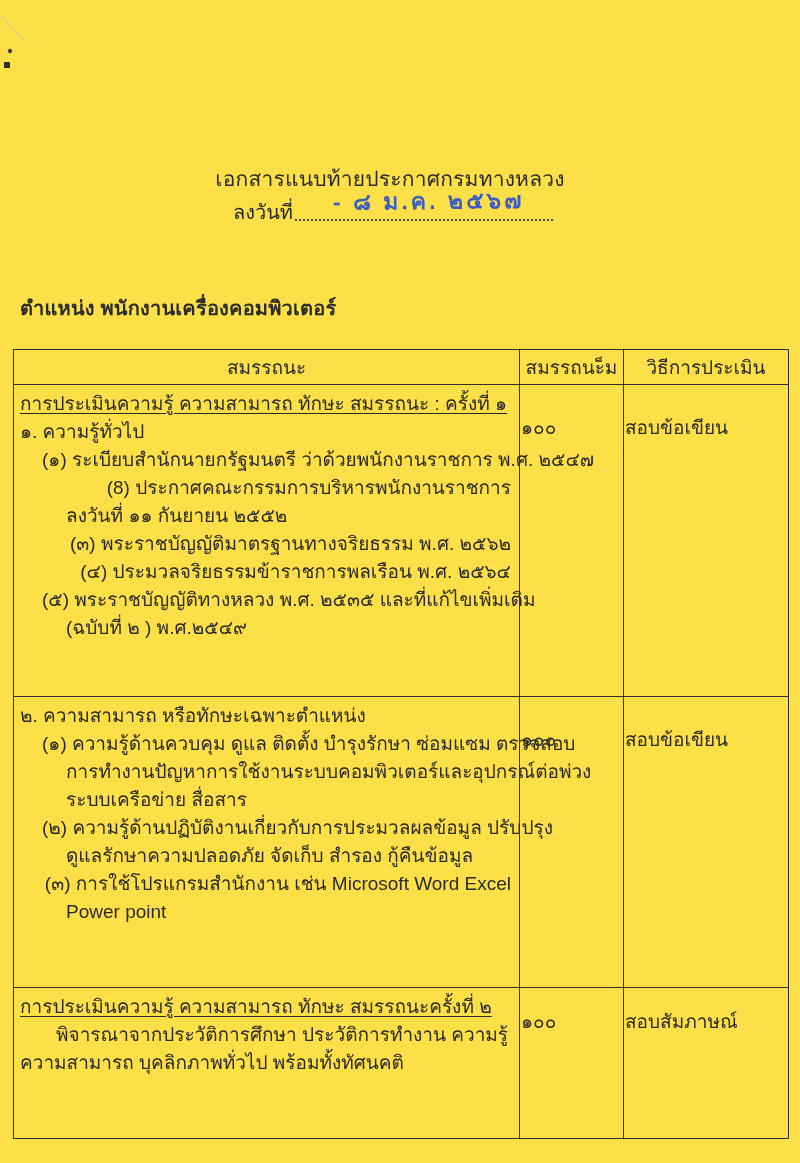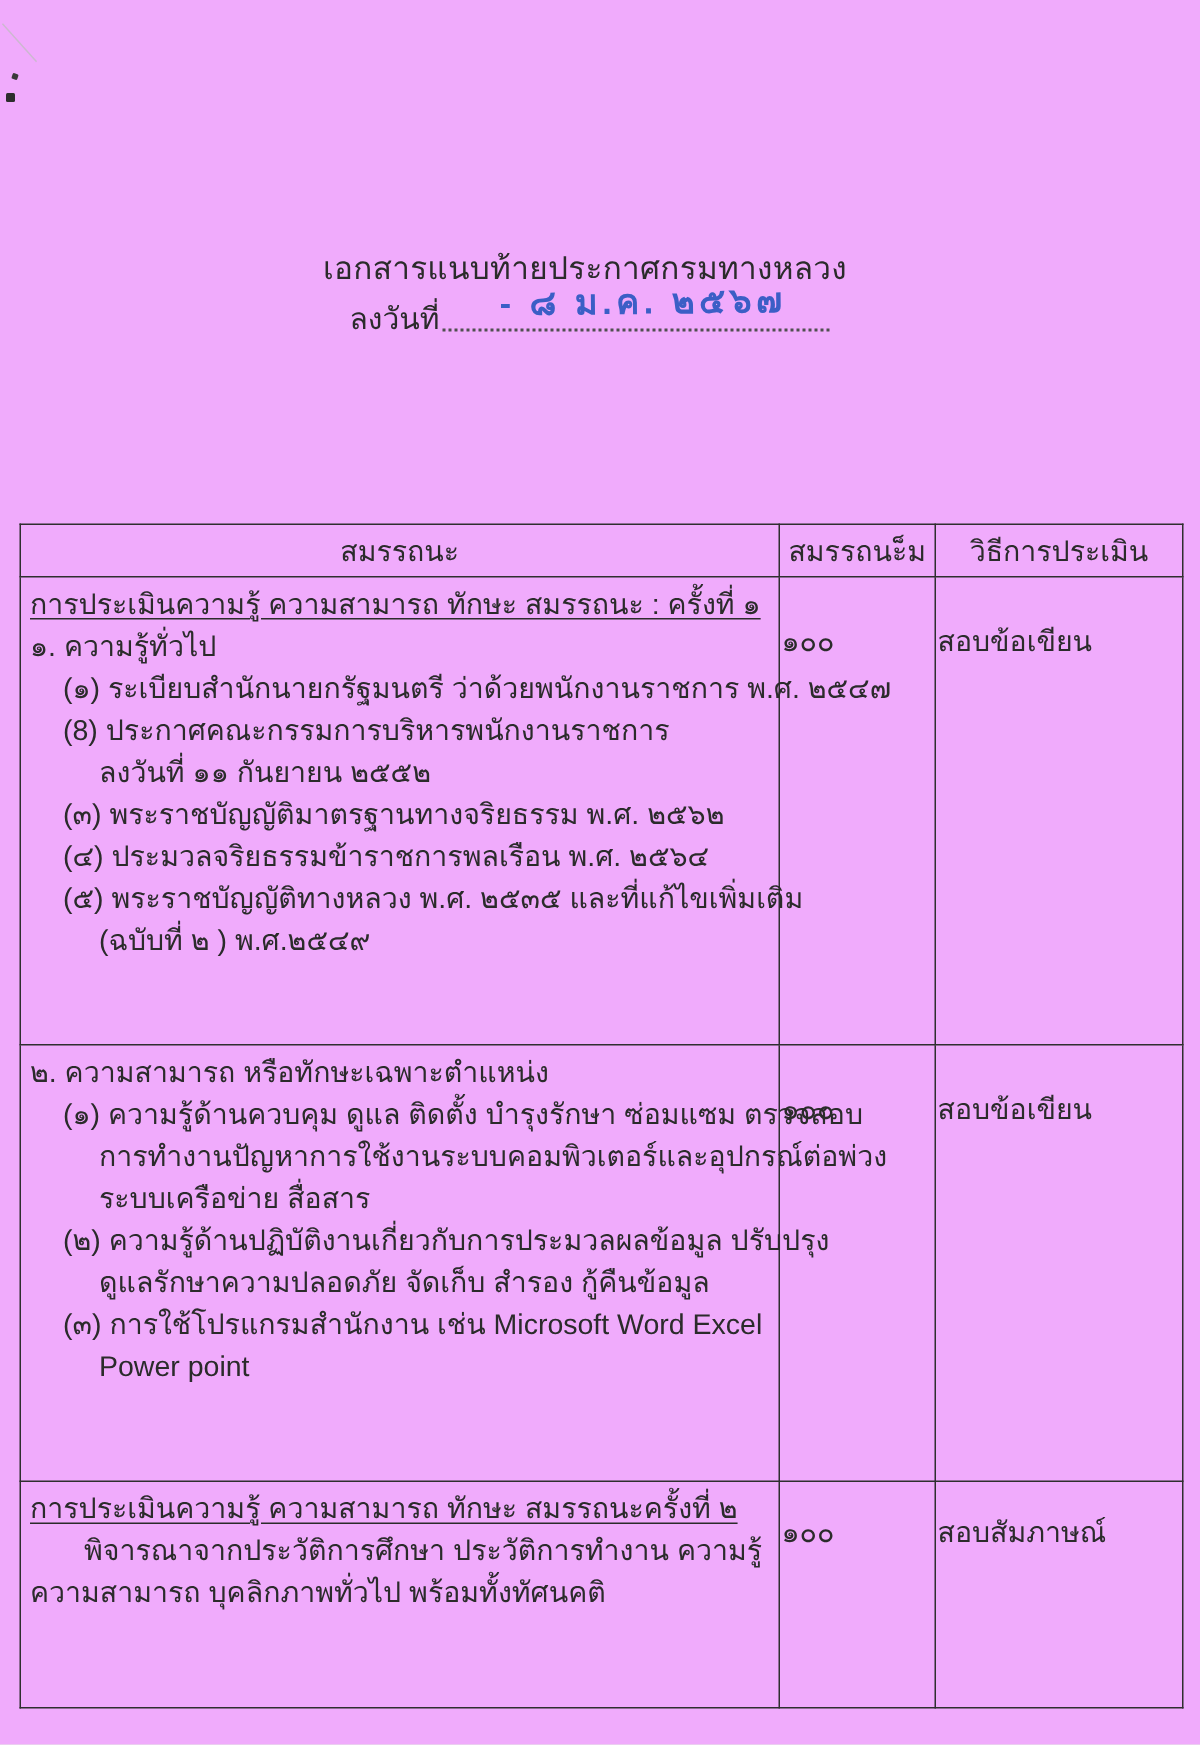--- a/index.html
+++ b/index.html
@@ -1,20 +1,20 @@
 <!DOCTYPE html>
 <html lang="th"><head>
 <meta charset="utf-8">
 <style>
   html,body{margin:0;padding:0;background:#e8e8e8;}
   .page{
     position:relative;
     width:800px;height:1163px;
     margin:0 auto;
-    background:#f0abfc;
+    background:#fde047;
     font-family:"Liberation Sans",sans-serif;
     color:#2b2b2b;
     overflow:hidden;
   }
   
   .speck1{position:absolute;left:8px;top:49px;width:4px;height:4px;background:#3a3a3a;border-radius:1px;transform:rotate(20deg);}
   .speck2{position:absolute;left:4px;top:62px;width:6px;height:6px;background:#2d2d2d;border-radius:1px;}
   .scratch{position:absolute;left:-4px;top:28px;width:34px;height:1px;background:#bdbdbd;transform:rotate(48deg);opacity:.7;}
 
   .doc-title{
@@ -65,21 +65,21 @@
   table.assess thead th{
     height:34px;vertical-align:middle;
     text-align:center;font-size:19px;padding:0;
   }
   td.comp{padding:5px 8px 0 6px;line-height:28px;}
   tr.r1 td{height:283px;}
   tr.r2 td{height:262px;}
   tr.r3 td{height:131px;}
   .line{white-space:nowrap;}
   .underline{text-decoration:underline;text-underline-offset:3px;}
-  .ind1{padding-left:22px;}
+  .ind1{padding-left:22px;text-align:right;}
   .ind2{padding-left:46px;}
   .indp{padding-left:36px;}
   td.score, td.method{
     text-align:left;padding-top:27px;
   }
   tr.r3 td.score, tr.r3 td.method{padding-top:18px;}
 </style>
 </head>
 <body>
 
@@ -89,20 +89,21 @@
   <div class="speck1"></div>
   <div class="speck2"></div>
 
   <div class="doc-title">เอกสารแนบท้ายประกาศกรมทางหลวง</div>
 
   <div class="date-line">
     <span>ลงวันที่</span><span class="dots"><span class="handwriting">- ๘ ม.ค. ๒๕๖๗</span></span>
   </div>
 
 
+  <div class="position-title">ตำแหน่ง  พนักงานเครื่องคอมพิวเตอร์</div>
 
   <table class="assess">
     <colgroup>
         <col class="c1">
         <col class="c2">
         <col class="c3">
       </colgroup>
     <thead>
       <tr>
         <th>สมรรถนะ</th>

